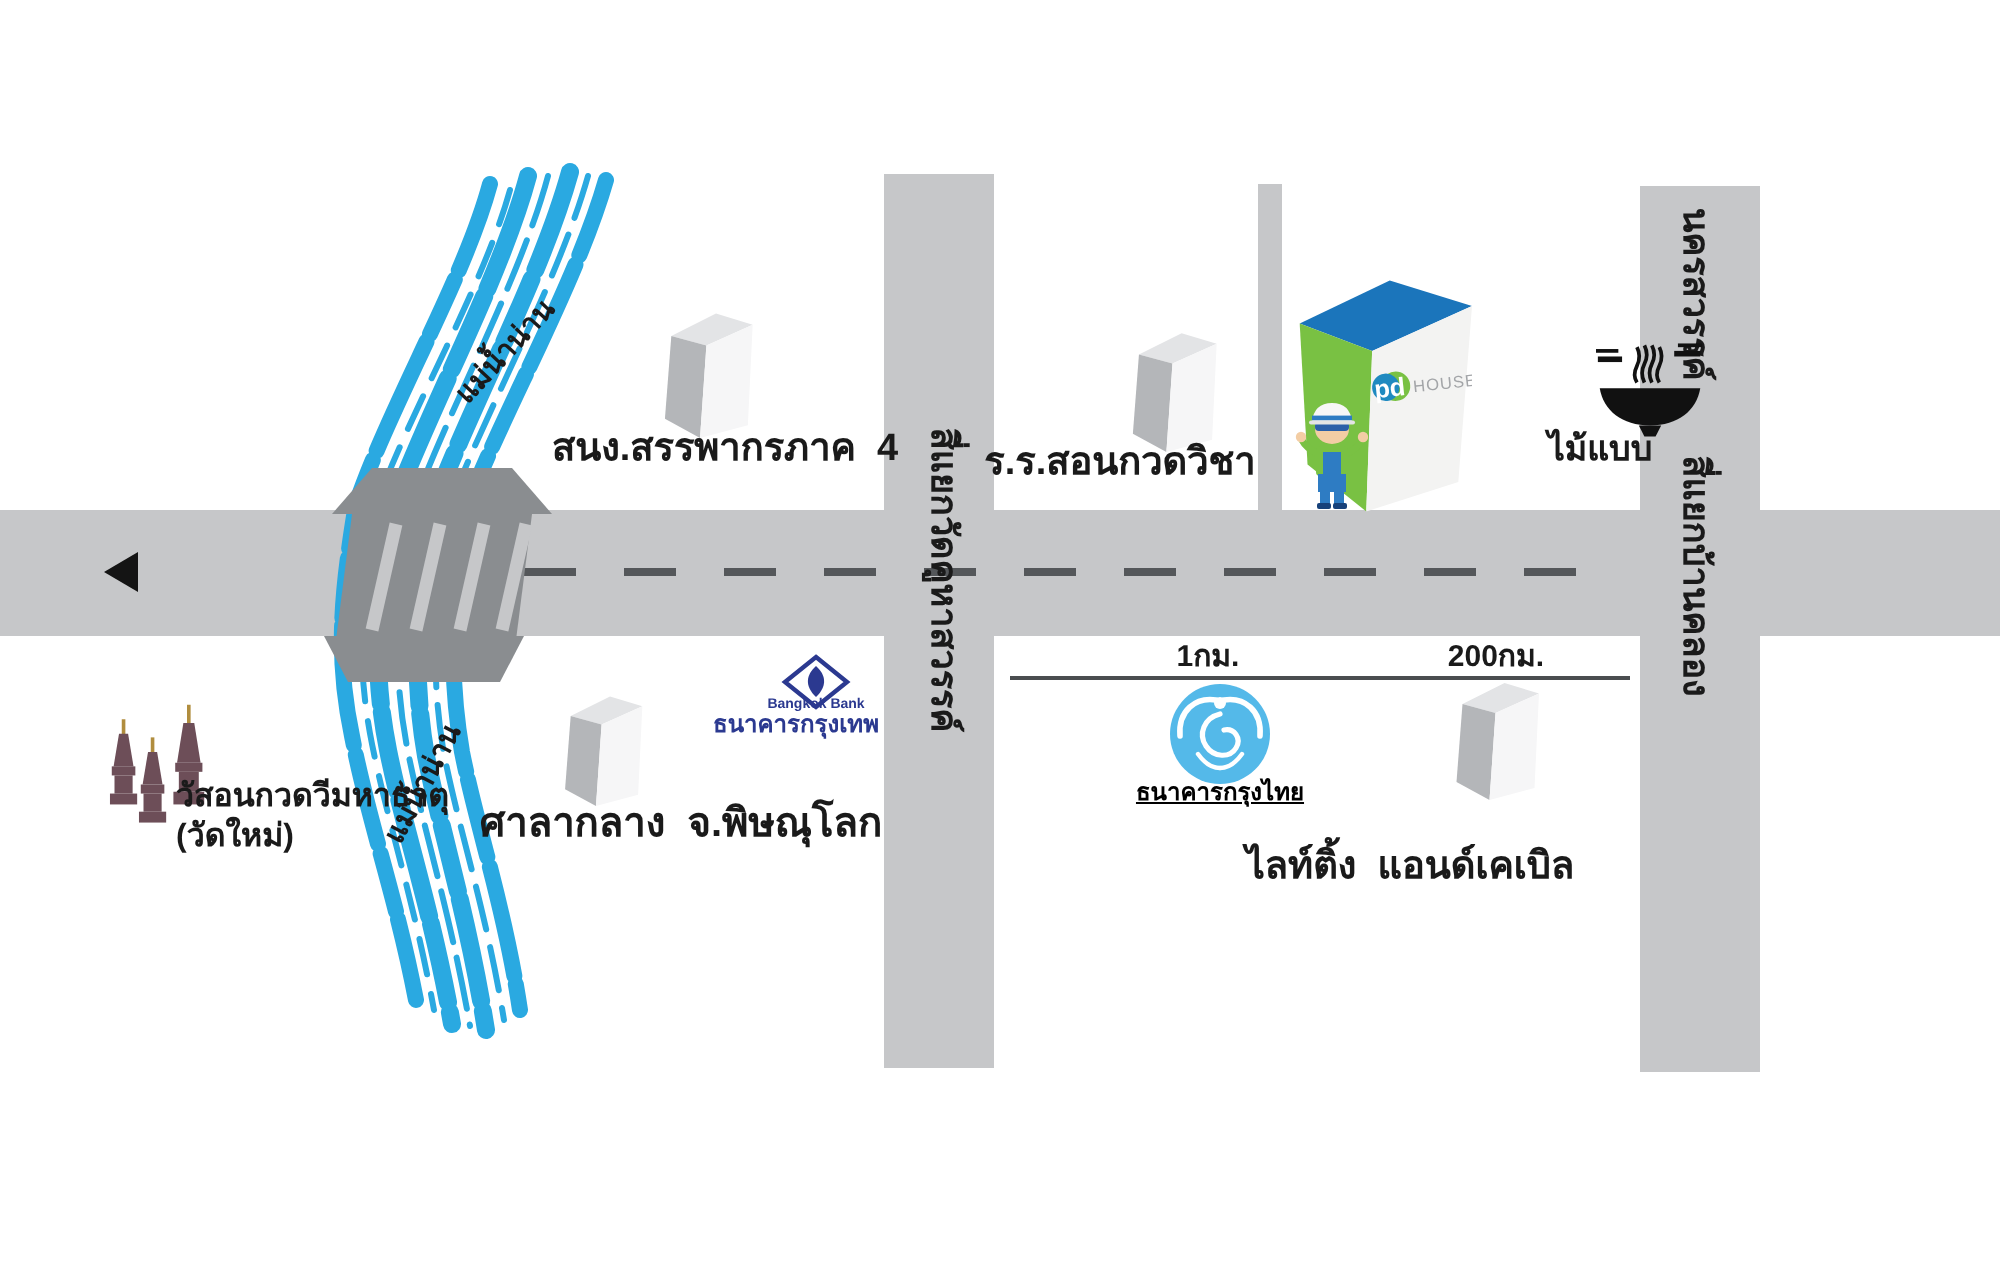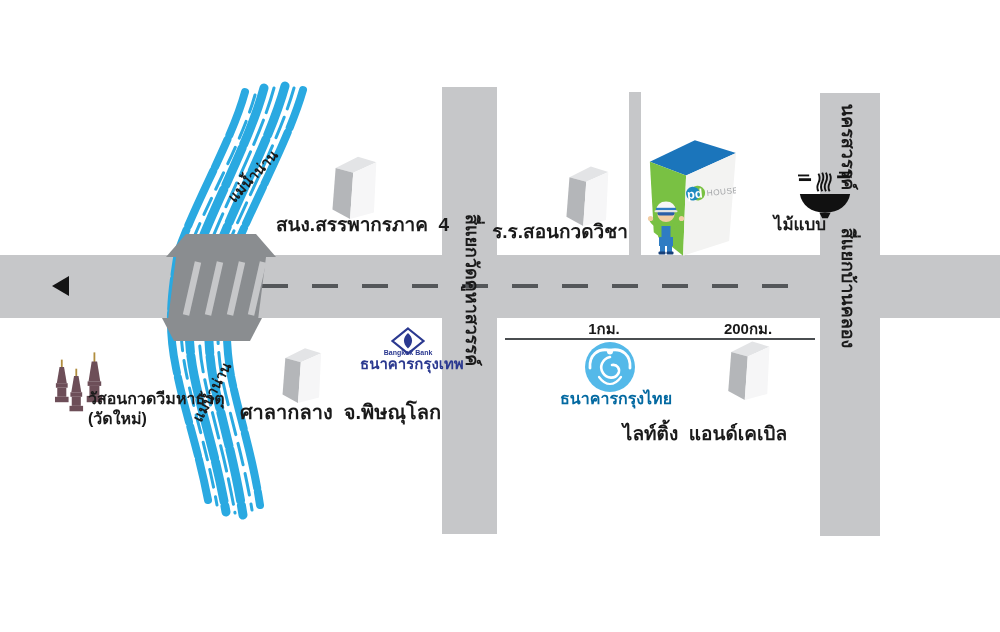--- a/index.html
+++ b/index.html
@@ -28,23 +28,23 @@
   #lbl-sukhothai{left:861px;top:272px;width:120px;font-size:20px;}
   #lbl-revenue{left:276px;top:214px;width:150px;font-size:19px;}
   #lbl-school{left:485px;top:221px;width:150px;font-size:19px;}
   #lbl-noodle1{left:720px;top:215px;width:160px;font-size:17px;}
   #lbl-noodle2{left:720px;top:234px;width:160px;font-size:17px;}
   #lbl-cityhall{left:238px;top:401px;width:205px;font-size:20px;}
   #lbl-temple1{left:88px;top:390px;font-size:16px;}
   #lbl-temple2{left:88px;top:410px;font-size:16px;}
   #lbl-light1{left:631px;top:401px;width:200px;font-size:19px;}
   #lbl-light2{left:605px;top:423px;width:200px;font-size:19px;}
-  #lbl-ktb{left:560px;top:390px;width:100px;font-size:16px;color:#0369a1;}
+  #lbl-ktb{left:560px;top:390px;width:100px;font-size:12px;color:#000000;text-decoration:underline;}
   #lbl-bbl-en{left:358px;top:349px;width:100px;font-size:7px;color:#2b3990;}
-  #lbl-bbl-th{left:360px;top:356px;width:100px;font-size:15px;color:#2b3990;}
+  #lbl-bbl-th{left:348px;top:356px;width:100px;font-size:12px;color:#2b3990;}
   #lbl-scale1{left:574px;top:321px;width:60px;font-size:15px;}
   #lbl-scale2{left:708px;top:321px;width:80px;font-size:15px;}
   .lbl-river{font-size:14.5px;width:100px;text-align:center;}
   #lbl-river-upper{left:203px;top:168px;transform:rotate(-47deg);}
   #lbl-river-lower{left:162px;top:384px;transform:rotate(-62deg);}
 </style>
 </head>
 <body>
 
 <div id="canvas">

